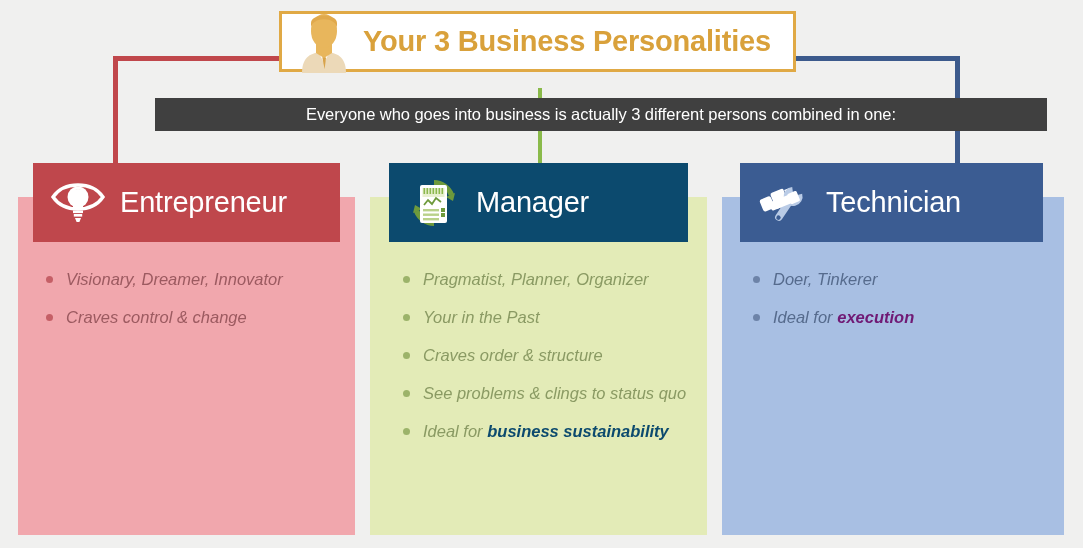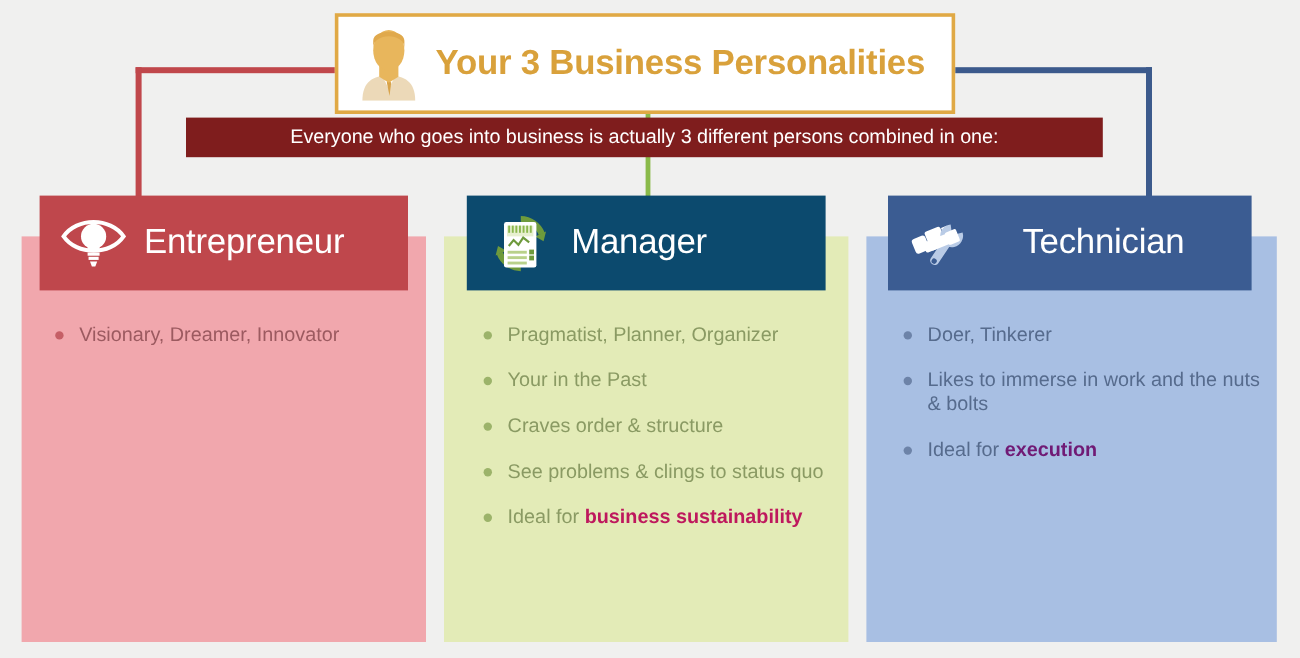--- a/index.html
+++ b/index.html
@@ -20,38 +20,38 @@
 
   #conn-red-h   { left: 113px;  top: 56px;  width: 207px; height: 5px;  background: #c0474b; }
   #conn-red-v   { left: 113px;  top: 56px;  width: 5px;   height: 113px;background: #c0474b; }
   #conn-green-v { left: 538px;  top: 88px;  width: 4px;   height: 81px; background: #8aba4a; }
   #conn-blue-h  { left: 760px;  top: 56px;  width: 200px; height: 5px;  background: #3c5a8c; }
   #conn-blue-v  { left: 955px;  top: 56px;  width: 5px;   height: 113px;background: #3c5a8c; }
 
   
   #title-box {
     position: absolute; left: 279px; top: 11px;
-    width: 517px; height: 84px;
+    width: 517px; height: 61px;
     background: #ffffff;
     border: 3px solid #e0a945;
     display: flex; align-items: center;
     padding-left: 14px;
   }
   #avatar-icon { width: 56px; height: 62px; flex: 0 0 56px; }
   #title-text {
     font-size: 29px; font-weight: bold; color: #d9a13b;
     letter-spacing: -0.2px; margin-left: 11px;
     white-space: nowrap;
   }
 
   
   #subtitle-banner {
     position: absolute; left: 155px; top: 98px;
-    width: 764px; height: 33px;
-    background: #7f1d1d;
+    width: 892px; height: 33px;
+    background: #404040;
     display: flex; align-items: center; justify-content: center;
   }
   #subtitle-text {
     color: #ffffff; font-size: 16.5px; white-space: nowrap;
     letter-spacing: -0.05px;
   }
 
   
   .panel { position: absolute; top: 197px; }
   .panel-body { position: absolute; left: 0; top: 0; width: 100%; height: 338px; }
@@ -67,20 +67,21 @@
     white-space: nowrap; letter-spacing: -0.2px;
   }
 
   ul.bullets { list-style: none; position: absolute; }
   ul.bullets li {
     position: relative;
     padding-left: 26px;
     font-size: 16.5px;
     line-height: 20px;
     margin-bottom: 18px;
+    font-style: italic;
   }
   ul.bullets li::before {
     content: "";
     position: absolute; left: 6px; top: 7px;
     width: 7px; height: 7px; border-radius: 50%;
   }
   ul.bullets li b { font-weight: bold; }
 
   
   #panel-entrepreneur { left: 18px; width: 337px; }
@@ -89,26 +90,26 @@
   #list-entrepreneur { left: 22px; top: 72px; width: 300px; color: #9c5a60; }
   #list-entrepreneur li::before { background: #c55f66; }
   #list-entrepreneur li b { color: #8f3f46; }
 
   
   #panel-manager { left: 370px; width: 337px; }
   #panel-manager .panel-body { background: #e3ebb7; }
   #hdr-manager { left: 19px; width: 299px; background: #0c4a6e; padding-left: 17px; }
   #list-manager { left: 27px; top: 72px; width: 300px; color: #8a9a63; }
   #list-manager li::before { background: #9cb36a; }
-  #list-manager li b { color: #be185d; }
+  #list-manager li b { color: #0c4a6e; }
 
   
   #panel-technician { left: 722px; width: 342px; }
   #panel-technician .panel-body { background: #a8bfe3; }
-  #hdr-technician { left: 18px; width: 303px; background: #3b5c92; padding-left: 16px; gap: 26px; }
+  #hdr-technician { left: 18px; width: 303px; background: #3b5c92; padding-left: 16px; }
   #list-technician { left: 25px; top: 72px; width: 310px; color: #566b8d; }
   #list-technician li::before { background: #6d83a8; }
   #list-technician li b { color: #701a75; }
 </style>
 </head>
 <body>
 
 <div id="stage">
 
   <div class="conn" id="conn-red-h"></div>
@@ -142,20 +143,21 @@
         <circle cx="28" cy="20" r="7.5" fill="#a33b40"></circle>
         <path d="M28 12 a9 9 0 0 1 5 16.5 v4 h-10 v-4 A9 9 0 0 1 28 12 Z" fill="#ffffff"></path>
         <rect x="23" y="33.5" width="10" height="2.6" fill="#ffffff"></rect>
         <rect x="23.8" y="37" width="8.4" height="2.6" fill="#ffffff"></rect>
         <path d="M25 41 h6 l-1.6 4 h-2.8 Z" fill="#ffffff"></path>
       </svg>
       <span class="hdr-label">Entrepreneur</span>
     </div>
     <ul class="bullets" id="list-entrepreneur">
       <li><span>Visionary, Dreamer, Innovator</span></li>
+      <li><span>Craves control &amp; change</span></li>
     </ul>
 
   </div>
 
   <div class="panel" id="panel-manager">
     <div class="panel-body"></div>
     <div class="card-header" id="hdr-manager">
       <svg class="hdr-icon" viewBox="0 0 56 52">
         <path d="M28 3 A22 22 0 0 1 48 17 l-5 2 A17 17 0 0 0 28 8 Z" fill="#6e9a3c"></path>
         <path d="M49 16 l-2 8 l-7 -4 Z" fill="#6e9a3c"></path>
@@ -206,18 +208,17 @@
         </g>
         <g transform="rotate(-22 28 26)">
           <rect x="14" y="20" width="26" height="9" rx="2" fill="#ffffff"></rect>
           <rect x="34" y="19" width="10" height="11" rx="1.5" fill="#ffffff"></rect>
         </g>
       </svg>
       <span class="hdr-label">Technician</span>
     </div>
     <ul class="bullets" id="list-technician">
       <li><span>Doer, Tinkerer</span></li>
-      <li><span>Likes to immerse in work and the nuts &amp; bolts</span></li>
       <li><span>Ideal for </span><b>execution</b></li>
     </ul>
   </div>
 
 </div>
 
 </body></html>

